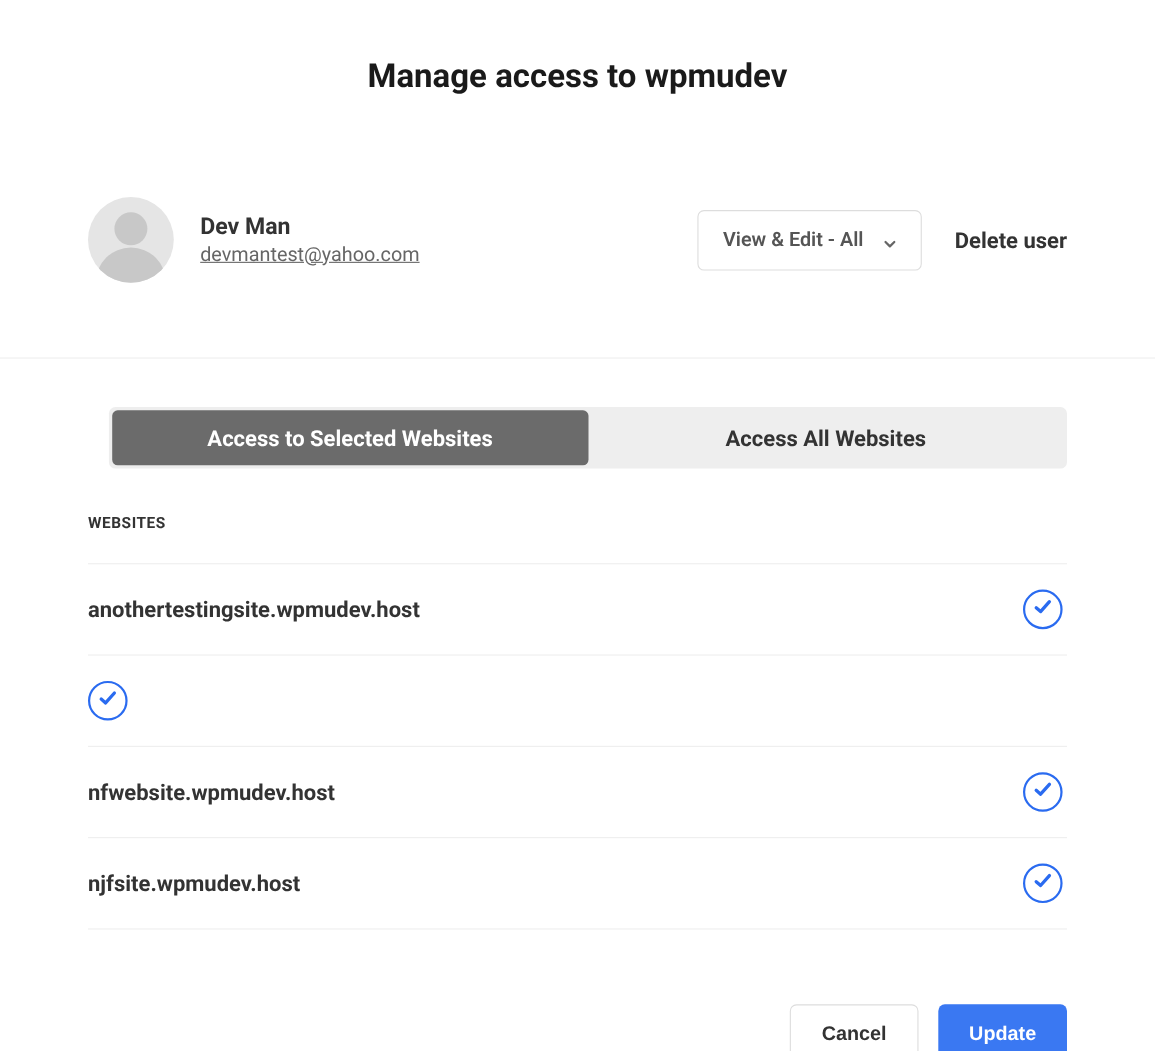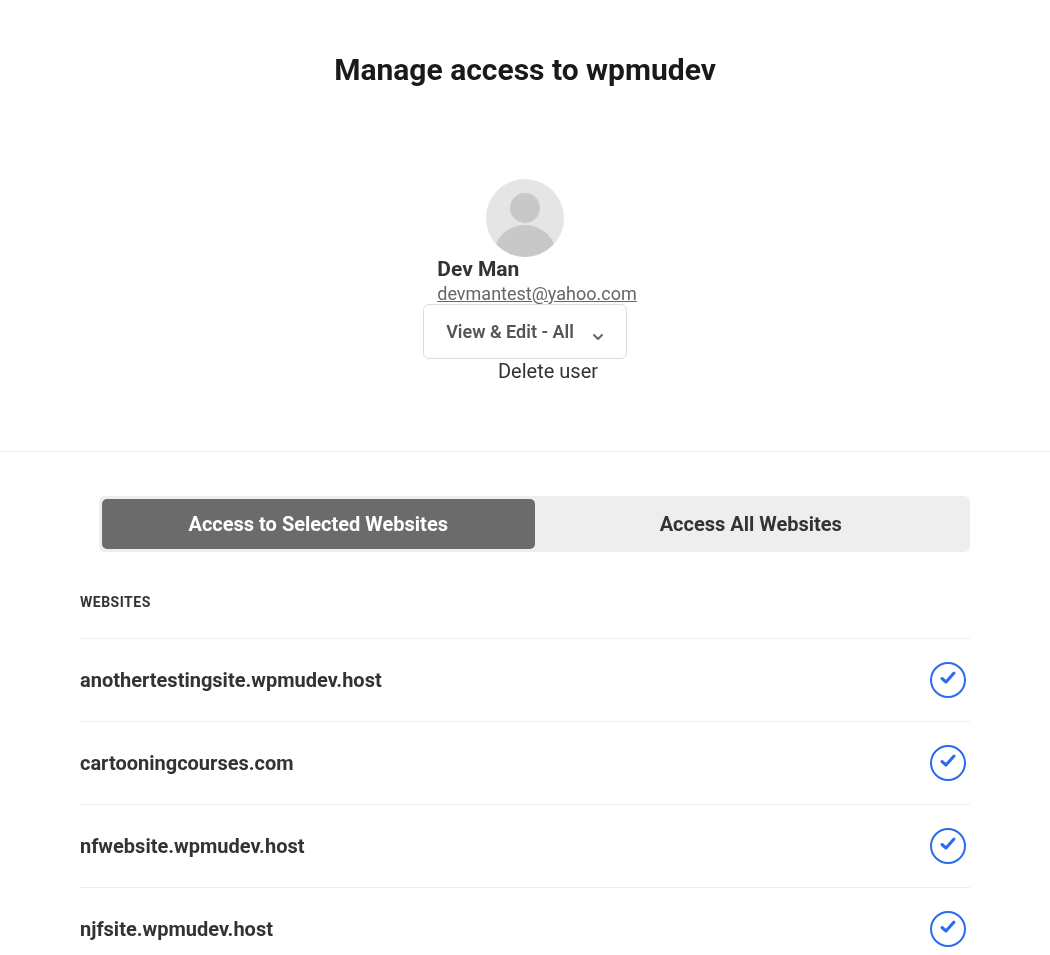--- a/index.html
+++ b/index.html
@@ -23,21 +23,20 @@
       font-weight: 700;
       padding-top: 52px;
       color: #1a1a1a;
     }
     .user-bar {
       display: flex;
       align-items: center;
       padding: 0 80px;
       margin-top: 92px;
       margin-bottom: 68px;
-      flex-direction: column;
     }
     .avatar {
       width: 78px;
       height: 78px;
       border-radius: 50%;
       background: #e5e5e5;
       position: relative;
       overflow: hidden;
       flex-shrink: 0;
     }
@@ -90,23 +89,23 @@
       background: #fff;
       cursor: pointer;
       gap: 18px;
     }
     .chevron {
       width: 12px;
       height: 12px;
       display: inline-block;
     }
     .delete-user {
-      margin-left: 46px;
+      margin-left: 30px;
       font-size: 20px;
-      font-weight: 400;
+      font-weight: 700;
       color: #333;
       cursor: pointer;
     }
     .divider {
       height: 1px;
       background: #eee;
       width: 100%;
     }
     .content {
       padding: 44px 80px 0 80px;
@@ -232,21 +231,20 @@
         <div class="row-label">anothertestingsite.wpmudev.host</div>
         <div class="check-circle">
           <span>
             <svg viewBox="0 0 18 18" fill="none">
                 <path d="M3 9.5 L7 13 L15 4" stroke="#2a6bf0" stroke-width="3" stroke-linecap="round" stroke-linejoin="round"></path>
               </svg>
           </span>
         </div>
       </div>
       <div class="row">
-        <div class="row-label">cartooningcourses.com</div>
         <div class="check-circle">
           <span>
             <svg viewBox="0 0 18 18" fill="none">
                 <path d="M3 9.5 L7 13 L15 4" stroke="#2a6bf0" stroke-width="3" stroke-linecap="round" stroke-linejoin="round"></path>
               </svg>
           </span>
         </div>
       </div>
       <div class="row">
         <div class="row-label">nfwebsite.wpmudev.host</div>

